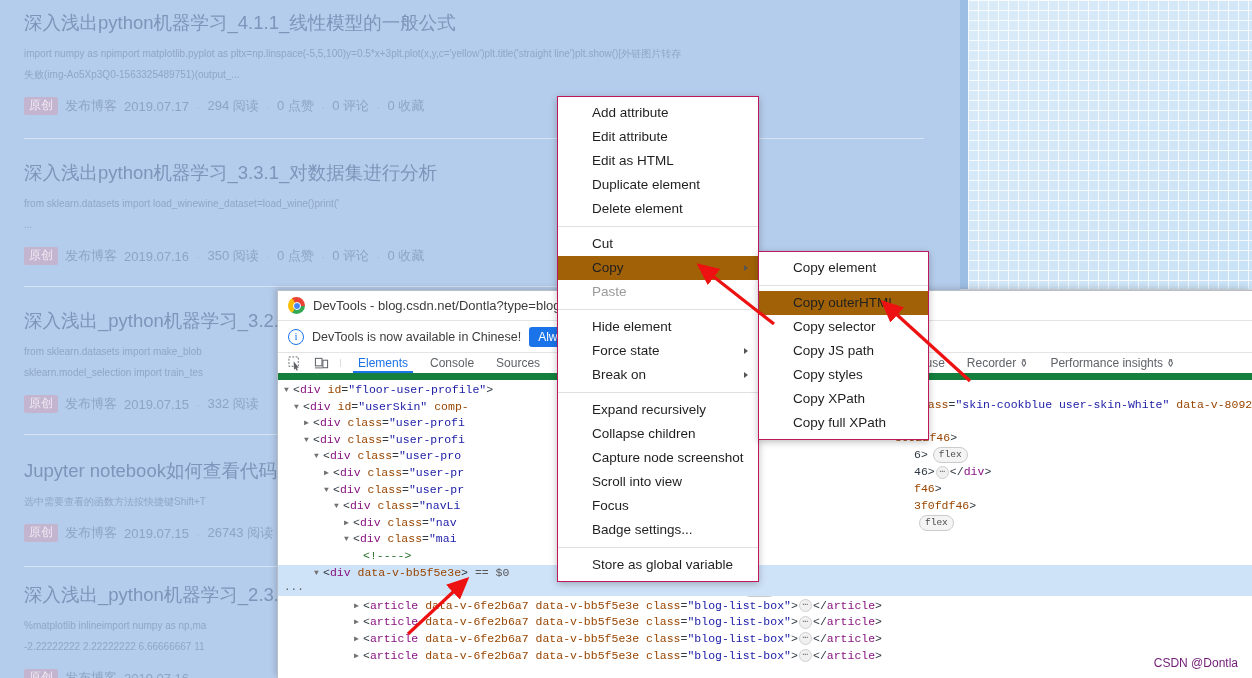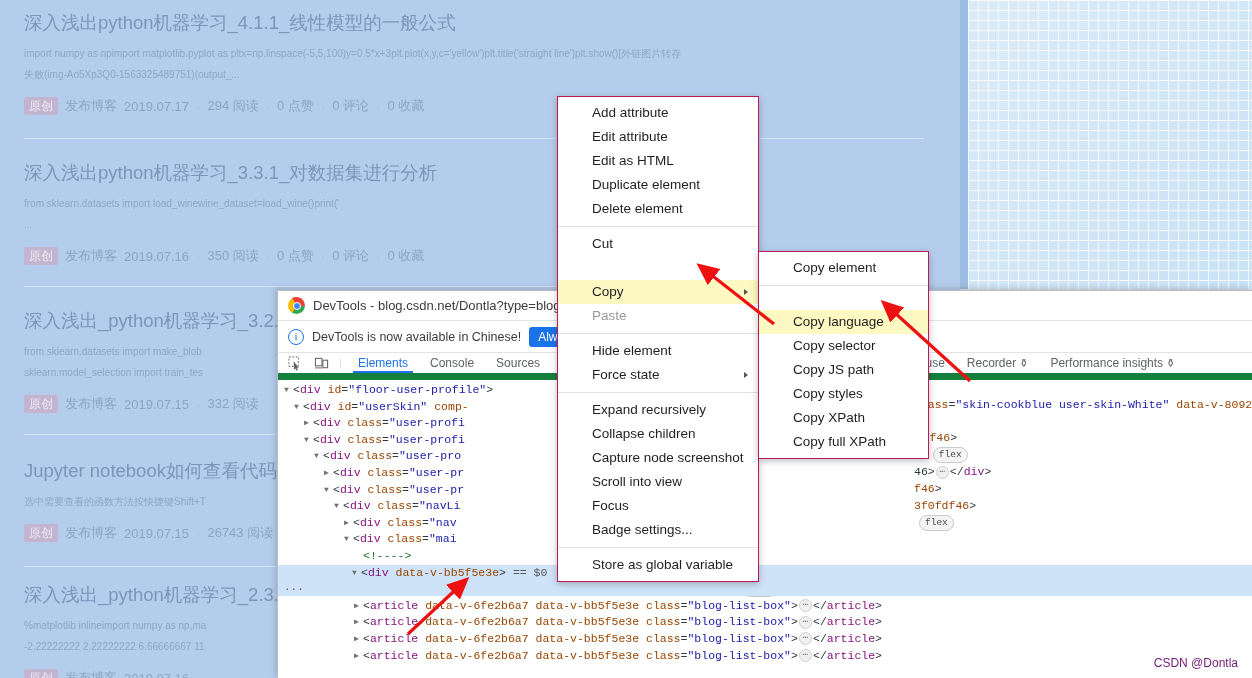--- a/index.html
+++ b/index.html
@@ -51,21 +51,21 @@
   .article-desc {
     font-size: 10px; line-height: 21px; color: #8fa6c6;
     margin-top: 7px; overflow: hidden;
   }
   .article-meta {
     display: flex; align-items: center; gap: 7px;
     font-size: 13px; color: #8da4c5; margin-top: 12px;
   }
   .badge-original {
     background: #c3b5cf; color: #efe9f3;
-    font-size: 12px; padding: 1px 5px; border-radius: 2px; line-height: 16px;
+    font-size: 12px; padding: 1px 5px; border-radius: 2px; line-height: 16px; font-family: Liberation Mono, monospace;
   }
   .meta-dot { color: #a8bad4; }
   .divider {
     position: absolute; left: 24px; width: 900px; height: 1px;
     background: rgba(255,255,255,.45);
   }
 
   
   #devtools {
     position: absolute; left: 277px; top: 290px;
@@ -186,21 +186,21 @@
     box-shadow: 0 2px 7px rgba(0,0,0,.26);
     font-size: 13.5px; color: #1f1f1f;
     padding: 4px 0; z-index: 50;
     font-family: "Liberation Sans", sans-serif;
   }
   .ctxmenu .mi {
     height: 24px; line-height: 24px;
     padding: 0 30px 0 34px; white-space: nowrap;
     position: relative;
   }
-  .ctxmenu .mi.hl { background: #fef9c3; margin-top: 24px; }
+  .ctxmenu .mi.hl { background: #a16207; }
   .ctxmenu .mi.disabled { color: #9a9a9a; }
   .ctxmenu .msep { height: 1px; background: #e0e0e0; margin: 5px 0; }
   .submenu-arrow {
     position: absolute; right: 10px; top: 50%; transform: translateY(-50%);
     width: 0; height: 0; border-left: 4.5px solid #555;
     border-top: 3.5px solid transparent; border-bottom: 3.5px solid transparent;
   }
   #ctx-main { left: 557px; top: 96px; width: 202px; }
   #ctx-sub  { left: 758px; top: 251px; width: 171px; }
   #ctx-sub .mi { padding: 0 14px 0 34px; }
@@ -371,21 +371,21 @@
           <div class="tline" style="padding-left: 16px;"><span class="tri">▼</span><span class="punc">&lt;</span><span class="tag">div</span> <span class="attr">id</span><span class="punc">=</span><span class="val">"userSkin"</span> <span class="attr">comp-</span></div>
           <div class="tline" style="padding-left: 26px;"><span class="tri">▶</span><span class="punc">&lt;</span><span class="tag">div</span> <span class="attr">class</span><span class="punc">=</span><span class="val">"user-profi</span></div>
           <div class="tline" style="padding-left: 26px;"><span class="tri">▼</span><span class="punc">&lt;</span><span class="tag">div</span> <span class="attr">class</span><span class="punc">=</span><span class="val">"user-profi</span></div>
           <div class="tline" style="padding-left: 36px;"><span class="tri">▼</span><span class="punc">&lt;</span><span class="tag">div</span> <span class="attr">class</span><span class="punc">=</span><span class="val">"user-pro</span></div>
           <div class="tline" style="padding-left: 46px;"><span class="tri">▶</span><span class="punc">&lt;</span><span class="tag">div</span> <span class="attr">class</span><span class="punc">=</span><span class="val">"user-pr</span></div>
           <div class="tline" style="padding-left: 46px;"><span class="tri">▼</span><span class="punc">&lt;</span><span class="tag">div</span> <span class="attr">class</span><span class="punc">=</span><span class="val">"user-pr</span></div>
           <div class="tline" style="padding-left: 56px;"><span class="tri">▼</span><span class="punc">&lt;</span><span class="tag">div</span> <span class="attr">class</span><span class="punc">=</span><span class="val">"navLi</span></div>
           <div class="tline" style="padding-left: 66px;"><span class="tri">▶</span><span class="punc">&lt;</span><span class="tag">div</span> <span class="attr">class</span><span class="punc">=</span><span class="val">"nav</span></div>
           <div class="tline" style="padding-left: 66px;"><span class="tri">▼</span><span class="punc">&lt;</span><span class="tag">div</span> <span class="attr">class</span><span class="punc">=</span><span class="val">"mai</span></div>
           <div class="tline" style="padding-left: 76px;"><span class="tri"></span><span class="cmt">&lt;!----&gt;</span></div>
-          <div class="tline sel" style="padding-left: 74px;"><span class="tri">▼</span><span class="punc">&lt;</span><span class="tag">div</span> <span class="attr">data-v-bb5f5e3e</span><span class="punc">&gt;</span> <span class="eq30">== $0</span></div>
+          <div class="tline sel" style="padding-left: 36px;"><span class="tri">▼</span><span class="punc">&lt;</span><span class="tag">div</span> <span class="attr">data-v-bb5f5e3e</span><span class="punc">&gt;</span> <span class="eq30">== $0</span></div>
           <div class="tline" style="padding-left: 76px;"><span class="tri">▶</span><span class="punc">&lt;</span><span class="tag">div</span> <span class="attr">data-v-bb5f5e3e</span> <span class="attr">class</span><span class="punc">=</span><span class="val">"blog-second-list"</span><span class="punc">&gt;</span><span class="ellipsis-btn">⋯</span><span class="punc">&lt;/</span><span class="tag">div</span><span class="punc">&gt;</span><span class="badge-flex">flex</span></div>
           <div class="tline" style="padding-left: 76px;"><span class="tri">▶</span><span class="punc">&lt;</span><span class="tag">article</span> <span class="attr">data-v-6fe2b6a7</span> <span class="attr">data-v-bb5f5e3e</span> <span class="attr">class</span><span class="punc">=</span><span class="val">"blog-list-box"</span><span class="punc">&gt;</span><span class="ellipsis-btn">⋯</span><span class="punc">&lt;/</span><span class="tag">article</span><span class="punc">&gt;</span></div>
           <div class="tline" style="padding-left: 76px;"><span class="tri">▶</span><span class="punc">&lt;</span><span class="tag">article</span> <span class="attr">data-v-6fe2b6a7</span> <span class="attr">data-v-bb5f5e3e</span> <span class="attr">class</span><span class="punc">=</span><span class="val">"blog-list-box"</span><span class="punc">&gt;</span><span class="ellipsis-btn">⋯</span><span class="punc">&lt;/</span><span class="tag">article</span><span class="punc">&gt;</span></div>
           <div class="tline" style="padding-left: 76px;"><span class="tri">▶</span><span class="punc">&lt;</span><span class="tag">article</span> <span class="attr">data-v-6fe2b6a7</span> <span class="attr">data-v-bb5f5e3e</span> <span class="attr">class</span><span class="punc">=</span><span class="val">"blog-list-box"</span><span class="punc">&gt;</span><span class="ellipsis-btn">⋯</span><span class="punc">&lt;/</span><span class="tag">article</span><span class="punc">&gt;</span></div>
           <div class="tline" style="padding-left: 76px;"><span class="tri">▶</span><span class="punc">&lt;</span><span class="tag">article</span> <span class="attr">data-v-6fe2b6a7</span> <span class="attr">data-v-bb5f5e3e</span> <span class="attr">class</span><span class="punc">=</span><span class="val">"blog-list-box"</span><span class="punc">&gt;</span><span class="ellipsis-btn">⋯</span><span class="punc">&lt;/</span><span class="tag">article</span><span class="punc">&gt;</span></div>
         </div>
       <div id="tree-right">
           <div class="tline" style="position: absolute; left: 630px; top: 17px;"><span class="attr">class</span><span class="punc">=</span><span class="val">"skin-cookblue user-skin-White"</span> <span class="attr">data-v-80922f46</span></div>
           <div class="tline" style="position: absolute; left: 604px; top: 50px;"><span class="attr">-80922f46</span><span class="punc">&gt;</span></div>
           <div class="tline" style="position: absolute; left: 630px; top: 67px;"><span class="punc">6&gt;</span><span class="badge-flex">flex</span></div>
@@ -404,35 +404,36 @@
       <div class="mi"><span>Edit as HTML</span></div>
       <div class="mi"><span>Duplicate element</span></div>
       <div class="mi"><span>Delete element</span></div>
       <div class="msep"></div>
       <div class="mi"><span>Cut</span></div>
       <div class="mi hl"><span>Copy</span><span class="submenu-arrow"></span></div>
       <div class="mi disabled"><span>Paste</span></div>
       <div class="msep"></div>
       <div class="mi"><span>Hide element</span></div>
       <div class="mi"><span>Force state</span><span class="submenu-arrow"></span></div>
+      <div class="mi"><span>Break on</span><span class="submenu-arrow"></span></div>
       <div class="msep"></div>
       <div class="mi"><span>Expand recursively</span></div>
       <div class="mi"><span>Collapse children</span></div>
       <div class="mi"><span>Capture node screenshot</span></div>
       <div class="mi"><span>Scroll into view</span></div>
       <div class="mi"><span>Focus</span></div>
       <div class="mi"><span>Badge settings...</span></div>
       <div class="msep"></div>
       <div class="mi"><span>Store as global variable</span></div>
     </div>
 
   <div class="ctxmenu" id="ctx-sub">
       <div class="mi"><span>Copy element</span></div>
       <div class="msep"></div>
-      <div class="mi hl"><span>Copy language</span></div>
+      <div class="mi hl"><span>Copy outerHTML</span></div>
       <div class="mi"><span>Copy selector</span></div>
       <div class="mi"><span>Copy JS path</span></div>
       <div class="mi"><span>Copy styles</span></div>
       <div class="mi"><span>Copy XPath</span></div>
       <div class="mi"><span>Copy full XPath</span></div>
     </div>
 
   <svg class="arrow-svg" style="left:690px; top:258px;" width="90" height="70">
     <defs>
       <marker id="ah1" markerWidth="7" markerHeight="7" refX="5.6" refY="3.2" orient="auto">

